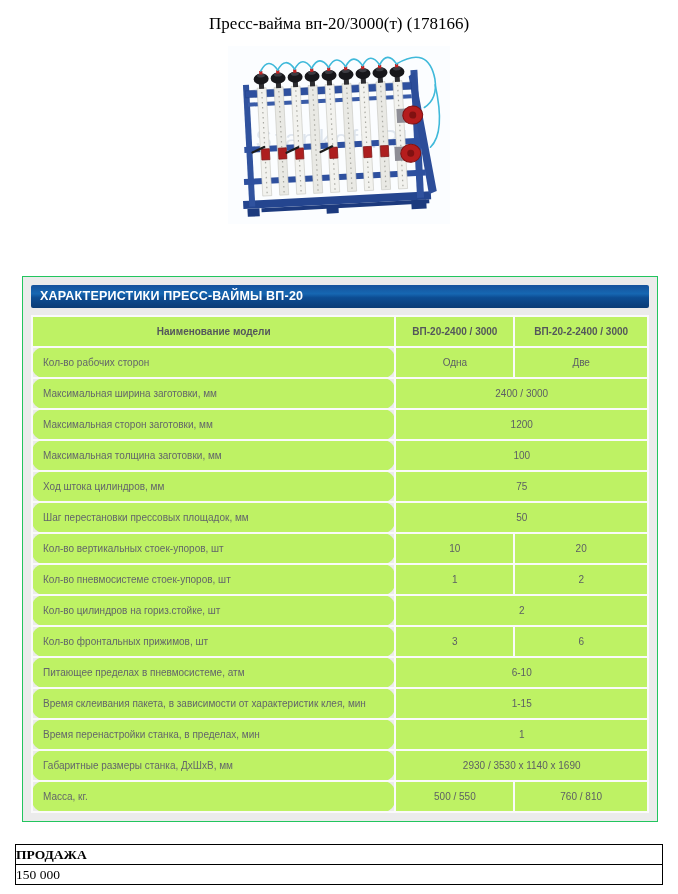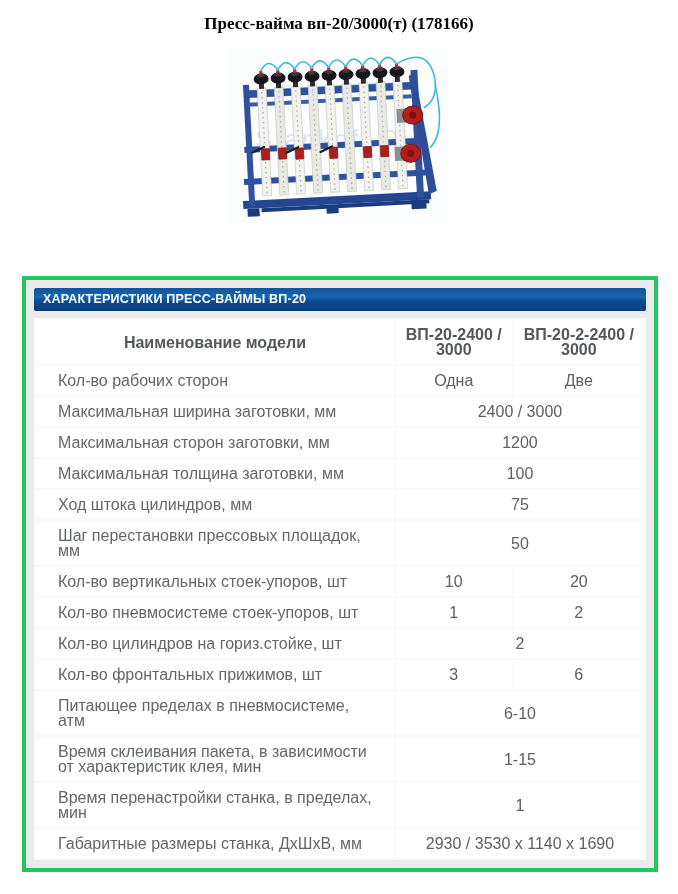--- a/index.html
+++ b/index.html
@@ -5,45 +5,45 @@
   html,body { margin:0; padding:0; }
   body {
     width:678px; height:894px; background:#ffffff;
     font-family:"Liberation Sans", sans-serif;
     -webkit-font-smoothing:antialiased;
   }
   .page { position:relative; width:678px; height:894px; overflow:hidden; }
 
   .title {
     margin:14px 0 0 0; text-align:center;
-    font-family:"Liberation Serif", serif; font-weight:bold;
+    font-family:"Liberation Serif", serif; font-weight:normal;
     font-size:17px; color:#000;
   }
 
   .image-wrap { display:flex; justify-content:center; margin-top:12px; height:178px; }
 
   .panel {
     box-sizing:border-box; margin:52px 20px 0 22px; width:636px;
-    background:#ebebeb; border:4px solid #22c55e; padding:8px;
+    background:#ebebeb; border:1px solid #22c55e; padding:8px;
   }
   .banner {
     height:23px; line-height:23px; padding-left:9px; border-radius:2px;
     background:linear-gradient(180deg,#15529c 0%,#1667b2 38%,#0d4d93 55%,#0a3c76 100%);
     color:#ffffff; font-size:12.5px; font-weight:600; letter-spacing:.2px;
   }
   table.specs { width:100%; border-collapse:collapse; margin-top:7px; }
   table.specs col.c1 { width:59%; }
   table.specs col.c2 { width:19.3%; }
   table.specs col.c3 { width:21.7%; }
   .specs th, .specs td {
-    border:2px solid #fafafa; background:#ffffff;
-    font-size:16px; color:#63666a; line-height:15px;margin-top:30px;
+    border:2px solid #fafafa; background:#bef264;
+    font-size:10px; color:#63666a; line-height:15px;margin-top:30px;
   }
   .specs th { font-weight:bold; color:#54575b; padding:7px 6px; text-align:center; }
-  .specs td.lbl { text-align:left; padding:7px 22px; }
+  .specs td.lbl { text-align:left; padding:7px 10px;border-radius:12px; }
   .specs td.val { text-align:center; padding:7px 4px; color:#5d6064; }
 
   table.sale {
     margin:22px auto 0 auto; width:648px; border-collapse:collapse;
   }
   .sale td {
     border:1.5px solid #000; text-align:left; padding:1.5px 0;
     font-family:"Liberation Serif", serif; font-size:13.5px; color:#000;
   }
   .sale td.hdr { font-weight:bold; }
@@ -257,20 +257,25 @@
           <td class="val" colspan="2">1-15</td>
         </tr>
         <tr>
           <td class="lbl">Время перенастройки станка, в пределах, мин</td>
           <td class="val" colspan="2">1</td>
         </tr>
         <tr>
           <td class="lbl">Габаритные размеры станка, ДхШхВ, мм</td>
           <td class="val" colspan="2">2930 / 3530 x 1140 x 1690</td>
         </tr>
+        <tr>
+          <td class="lbl">Масса, кг.</td>
+          <td class="val">500 / 550</td>
+          <td class="val">760 / 810</td>
+        </tr>
       </tbody>
     </table>
   </section>
 
   <table class="sale">
     <tbody>
       <tr>
         <td class="hdr">ПРОДАЖА</td>
       </tr>
       <tr>

